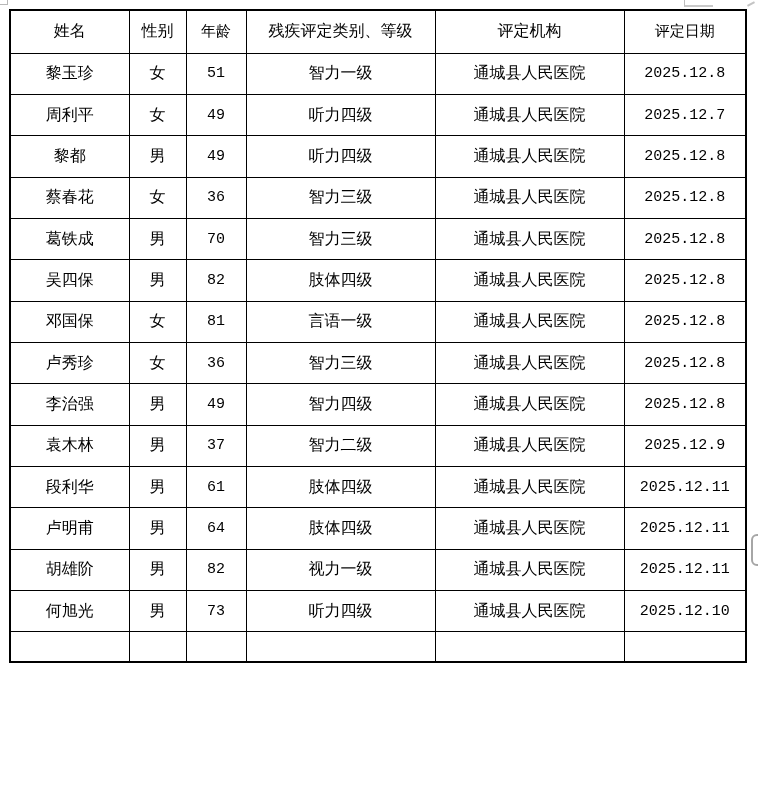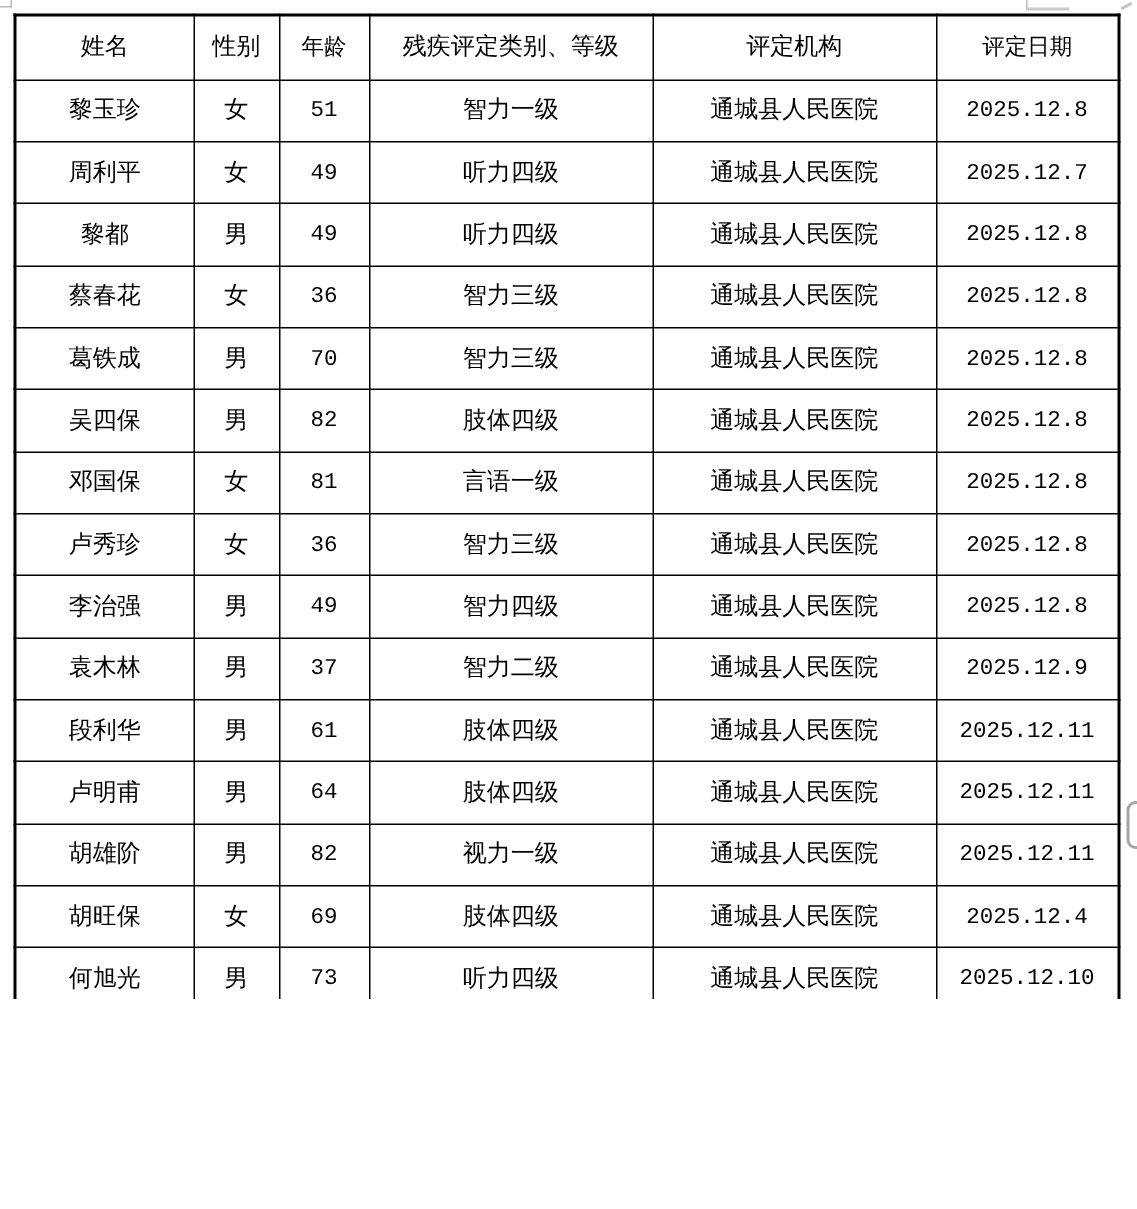--- a/index.html
+++ b/index.html
@@ -206,28 +206,20 @@
         </tr>
         <tr>
           <td class="c0">胡雄阶</td>
           <td class="c1">男</td>
           <td class="c2">82</td>
           <td class="c3">视力一级</td>
           <td class="c4">通城县人民医院</td>
           <td class="c5">2025.12.11</td>
         </tr>
         <tr>
-          <td class="c0">胡旺保</td>
-          <td class="c1">女</td>
-          <td class="c2">69</td>
-          <td class="c3">肢体四级</td>
-          <td class="c4">通城县人民医院</td>
-          <td class="c5">2025.12.4</td>
-        </tr>
-        <tr>
           <td class="c0">何旭光</td>
           <td class="c1">男</td>
           <td class="c2">73</td>
           <td class="c3">听力四级</td>
           <td class="c4">通城县人民医院</td>
           <td class="c5">2025.12.10</td>
         </tr>
         <tr class="partial">
           <td class="c0"></td>
           <td class="c1"></td>

